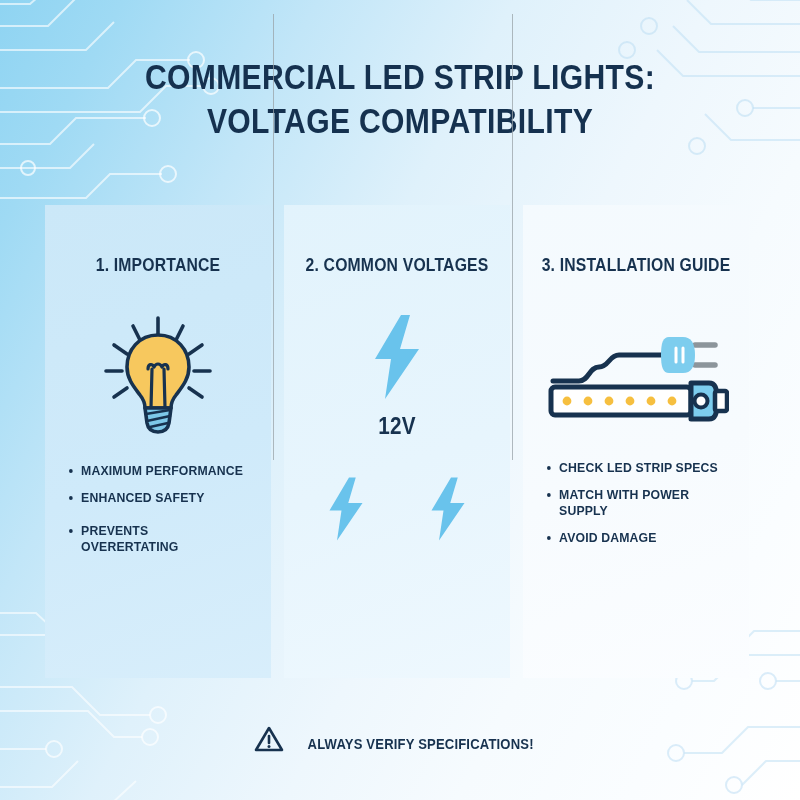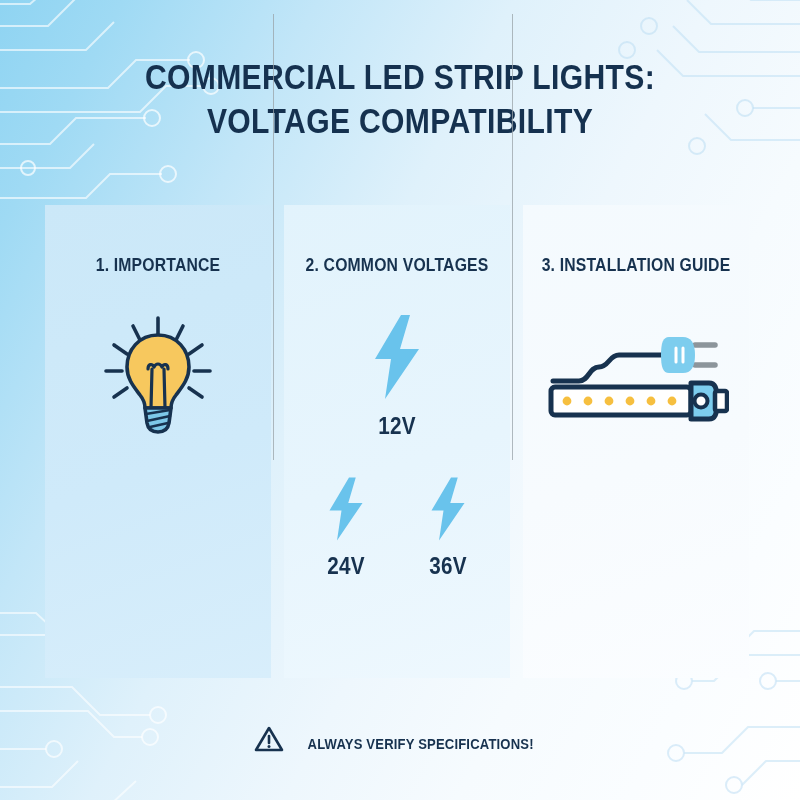--- a/index.html
+++ b/index.html
@@ -235,20 +235,34 @@
           <path d="M50 56 L49 95 M62 56 L63 95" fill="none" stroke="#17324f" stroke-width="3.2" stroke-linecap="round"></path>
           <path d="M43 95 L69 95 L67 110 C66 116 62 119 56 119 C50 119 46 116 45 110 Z" fill="#7dc8e8" stroke="#17324f" stroke-width="3.6" stroke-linejoin="round"></path>
           <g stroke="#17324f" stroke-width="2.6" stroke-linecap="round">
             <line x1="44" y1="101" x2="68" y2="97"></line>
             <line x1="45" y1="108" x2="68" y2="103"></line>
             <line x1="48" y1="114" x2="66" y2="110"></line>
           </g>
         </svg>
       </div>
 
+      <div class="bullets b1">
+        <div class="bullet">
+          <span class="dot"></span>
+          <span>Maximum Performance</span>
+        </div>
+        <div class="bullet">
+          <span class="dot"></span>
+          <span>Enhanced Safety</span>
+        </div>
+        <div class="bullet gap">
+          <span class="dot"></span>
+          <span>Prevents Overertating</span>
+        </div>
+      </div>
     </div>
 
     <div class="card c2">
       <div class="card-head">2. Common Voltages</div>
 
       <div class="bolt-big">
         <svg width="56" height="84" viewBox="0 0 56 84">
           <path d="M32 0 L6 44 H22 L16 84 L50 34 H31 L41 0 Z" fill="#69c3ec"></path>
         </svg>
       </div>
@@ -261,24 +275,20 @@
             <path d="M32 0 L6 44 H22 L16 84 L50 34 H31 L41 0 Z" fill="#69c3ec"></path>
           </svg>
         </div>
         <div class="bolt-cell">
           <svg width="42" height="64" viewBox="0 0 56 84">
             <path d="M32 0 L6 44 H22 L16 84 L50 34 H31 L41 0 Z" fill="#69c3ec"></path>
           </svg>
         </div>
       </div>
 
-      <div class="v-row">
-        <div class="v-cell v-label">24V</div>
-        <div class="v-cell v-label">36V</div>
-      </div>
     </div>
 
     <div class="card c3">
       <div class="card-head">3. Installation Guide</div>
 
       <div class="strip-wrap">
         <svg width="186" height="108" viewBox="0 0 186 108">
 
           <path d="M126 30 H76 C66 30 66 42 56 42 C46 42 46 56 36 56 H10" fill="none" stroke="#17324f" stroke-width="5" stroke-linecap="round" stroke-linejoin="round"></path>
 
@@ -302,20 +312,34 @@
             <circle cx="108" cy="76" r="4.4"></circle>
             <circle cx="129" cy="76" r="4.4"></circle>
           </g>
 
           <path d="M148 58 H166 C172 58 174 62 174 76 C174 90 172 94 166 94 H148 Z" fill="#7dcdee" stroke="#17324f" stroke-width="5" stroke-linejoin="round"></path>
           <circle cx="158" cy="76" r="6.5" fill="#ffffff" stroke="#17324f" stroke-width="4"></circle>
           <rect x="172" y="66" width="12" height="20" rx="2" fill="#ffffff" stroke="#17324f" stroke-width="4.5"></rect>
         </svg>
       </div>
 
+      <div class="bullets b3">
+        <div class="bullet">
+          <span class="dot"></span>
+          <span>Check LED Strip Specs</span>
+        </div>
+        <div class="bullet">
+          <span class="dot"></span>
+          <span>Match With Power Supply</span>
+        </div>
+        <div class="bullet">
+          <span class="dot"></span>
+          <span>Avoid Damage</span>
+        </div>
+      </div>
     </div>
   </div>
 
   <div class="divider div1"></div>
   <div class="divider div2"></div>
 
   <div class="footer">
     <svg width="30" height="27" viewBox="0 0 30 27">
       <path d="M15 3 L28 25 H2 Z" fill="none" stroke="#17324f" stroke-width="2.6" stroke-linejoin="round"></path>
       <line x1="15" y1="11" x2="15" y2="18" stroke="#17324f" stroke-width="2.6" stroke-linecap="round"></line>

